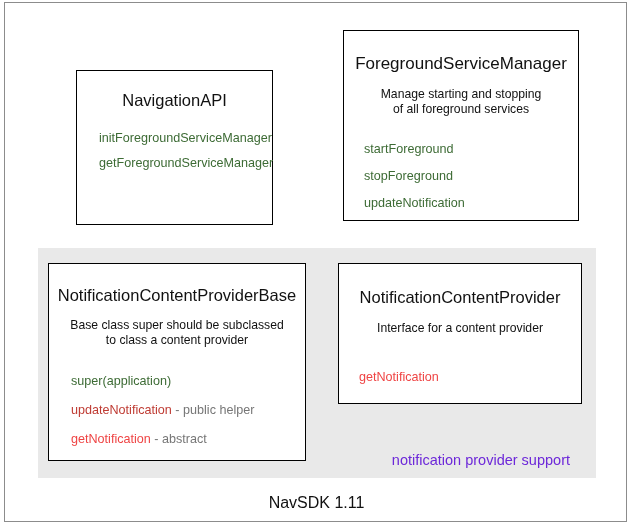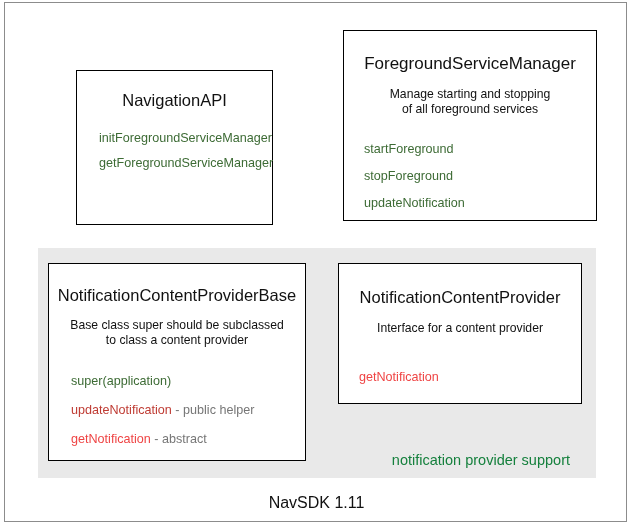--- a/index.html
+++ b/index.html
@@ -36,32 +36,32 @@
     top: 248px;
     width: 558px;
     height: 230px;
     background: #e9e9e9;
   }
   .group-caption {
     position: absolute;
     right: 26px;
     bottom: 10px;
     font-size: 14.5px;
-    color: #15803d;
+    color: #6d28d9;
     white-space: nowrap;
   }
   
   .class-box {
     position: absolute;
     background: #ffffff;
     border: 1.6px solid #000000;
     box-sizing: border-box;
   }
   .box-navigation-api   { left: 76px;  top: 70px;  width: 197px; height: 155px; }
-  .box-fsm              { left: 343px; top: 30px;  width: 254px; height: 191px; }
+  .box-fsm              { left: 343px; top: 30px;  width: 236px; height: 191px; }
   .box-ncp-base         { left: 48px;  top: 263px; width: 258px; height: 198px; }
   .box-ncp              { left: 338px; top: 263px; width: 244px; height: 141px; }
 
   .class-title {
     text-align: center;
     font-size: 16.5px;
     color: #111111;
     white-space: nowrap;
   }
   .box-navigation-api .class-title { margin-top: 20px; }

